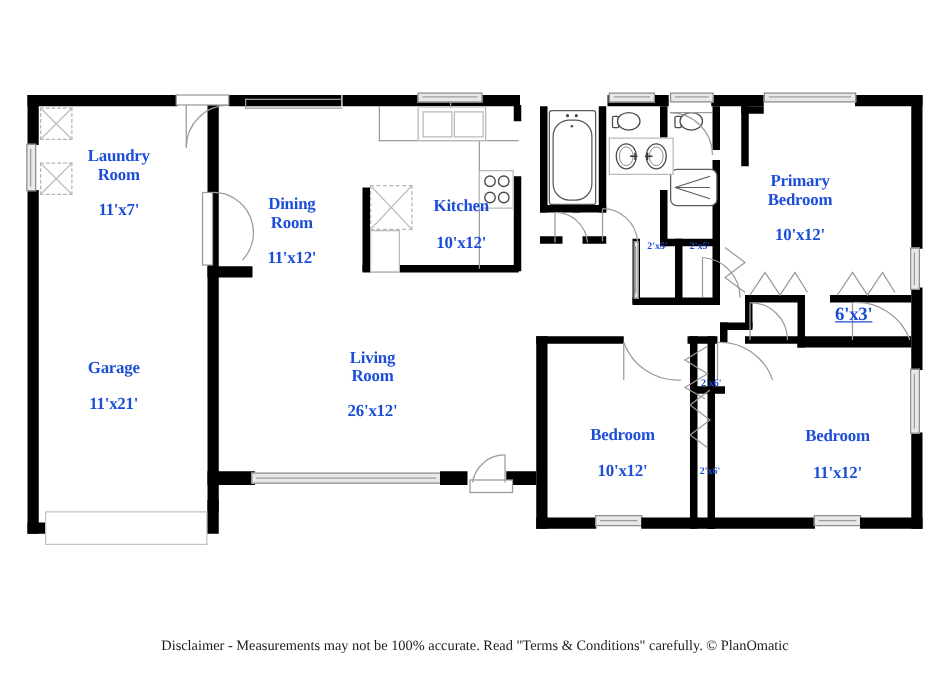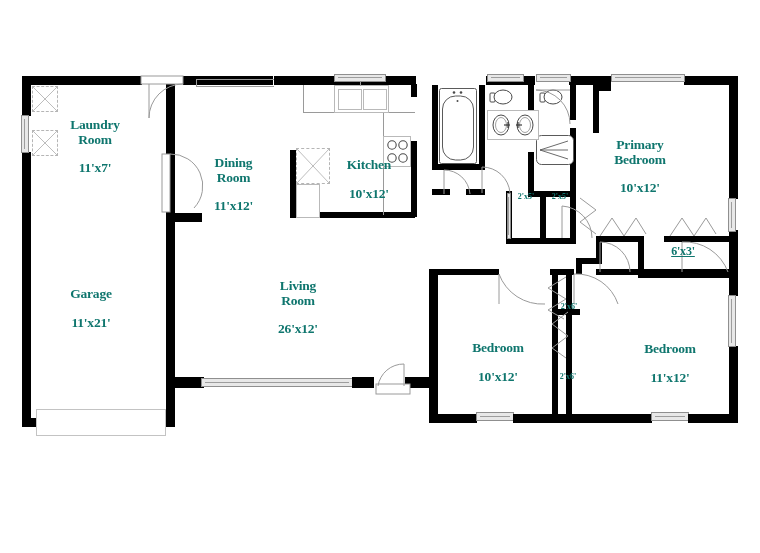--- a/index.html
+++ b/index.html
@@ -63,21 +63,21 @@
     background: #9d9d9d;
   }
   .doorswing {
     position: absolute;
   }
   .doorswing svg { display: block; overflow: visible; }
   .label {
     position: absolute;
     text-align: center;
     font-weight: bold;
-    color: #0f766e;
+    color: #1d4ed8;
     line-height: 1.06;
     letter-spacing: -0.2px;
     white-space: pre-line;
     font-family: "Liberation Serif", "DejaVu Serif", serif;
   }
   .label.room {
     font-size: 13.5px;
   }
   .label.tiny {
     font-size: 8px;
@@ -442,18 +442,19 @@
     <span>10'x12'</span>
   </div>
 
   <div class="label room" style="left:615px; top:328px; width:110px;">
     <span>Bedroom</span><br>
     <span>11'x12'</span>
   </div>
 
   <div class="label tiny" style="left:511px; top:193px; width:30px;">2'x5'</div>
   <div class="label tiny" style="left:545px; top:193px; width:30px;">2'x5'</div>
-  <div class="label room" style="left:651px; top:245px; width:64px; font-size:12px;text-decoration:underline;">6'x3'</div>
+  <div class="label room" style="left:651px; top:245px; width:64px; font-size:15px;text-decoration:underline;">6'x3'</div>
   <div class="label tiny" style="left:553px; top:303px; width:32px;">2'x6'</div>
   <div class="label tiny" style="left:552px; top:373px; width:32px;">2'x6'</div>
 
+  <div class="disclaimer">Disclaimer - Measurements may not be 100% accurate. Read "Terms &amp; Conditions" carefully. © PlanOmatic</div>
 
 </div>
 
 </body></html>

